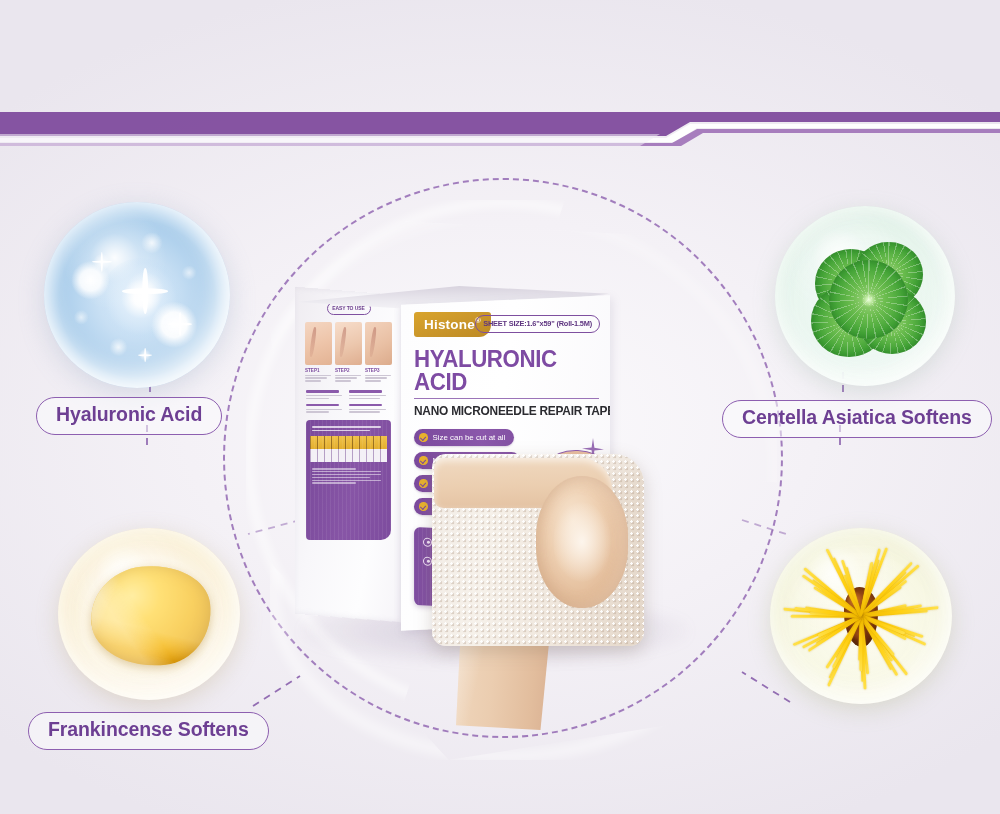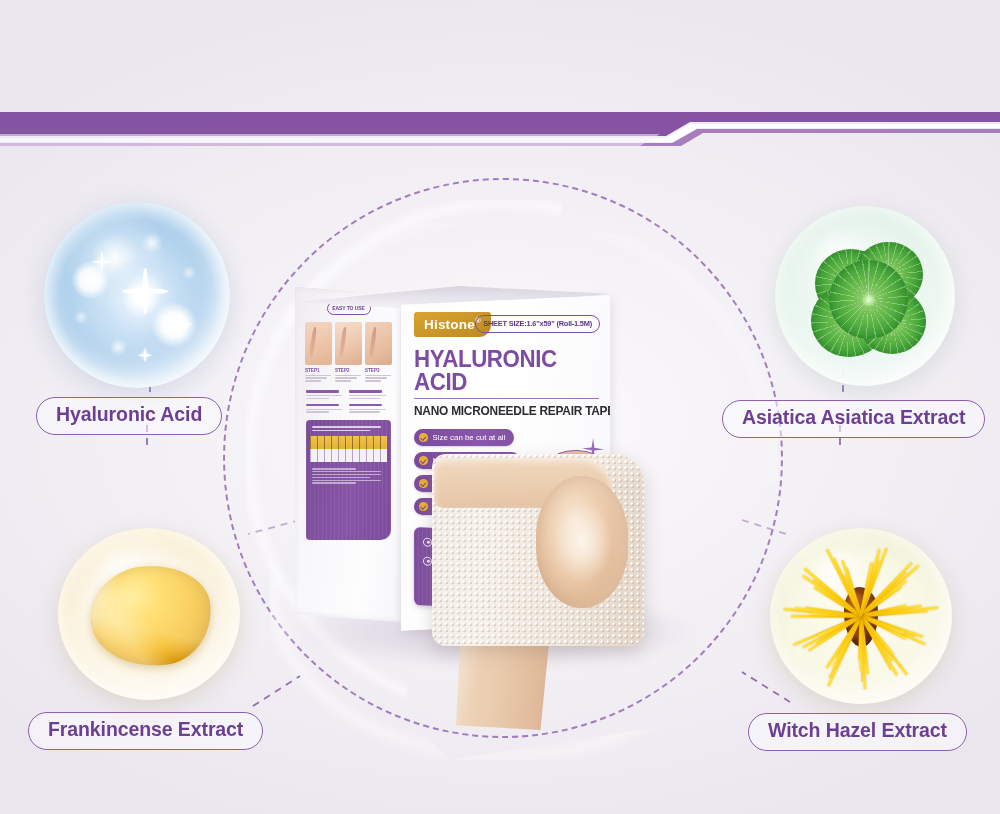--- a/index.html
+++ b/index.html
@@ -601,23 +601,22 @@
         <div class="petal" style="height: 38%; transform: translate(-50%, -100%) rotate(329.429deg) skewX(-14deg);"></div>
         <div class="petal" style="height: 49%; transform: translate(-50%, -100%) rotate(327.857deg) skewX(-7deg);"></div>
         <div class="petal" style="height: 34%; transform: translate(-50%, -100%) rotate(338.286deg) skewX(0deg);"></div>
         <div class="petal" style="height: 45%; transform: translate(-50%, -100%) rotate(348.714deg) skewX(7deg);"></div>
         <div class="petal" style="height: 56%; transform: translate(-50%, -100%) rotate(347.143deg) skewX(14deg);"></div>
         <div class="petal" style="height: 41%; transform: translate(-50%, -100%) rotate(357.571deg) skewX(-14deg);"></div>
       </div>
   </div>
 
   <div class="pill pill-ha">Hyaluronic Acid</div>
-  <div class="pill pill-ce">Asiatica Asiatica Extract</div>
-  <div class="pill pill-fr">Frankincense Extract</div>
-  <div class="pill pill-wh">Witch Hazel Extract</div>
+  <div class="pill pill-ce">Centella Asiatica Softens</div>
+  <div class="pill pill-fr">Frankincense Softens</div>
 
   <div class="prod-shadow"></div>
 
   <div class="product">
 
     <div class="box">
 
       <div class="box-left">
         <div class="bl-inner">
           <div class="easy-badge">EASY TO USE</div>

